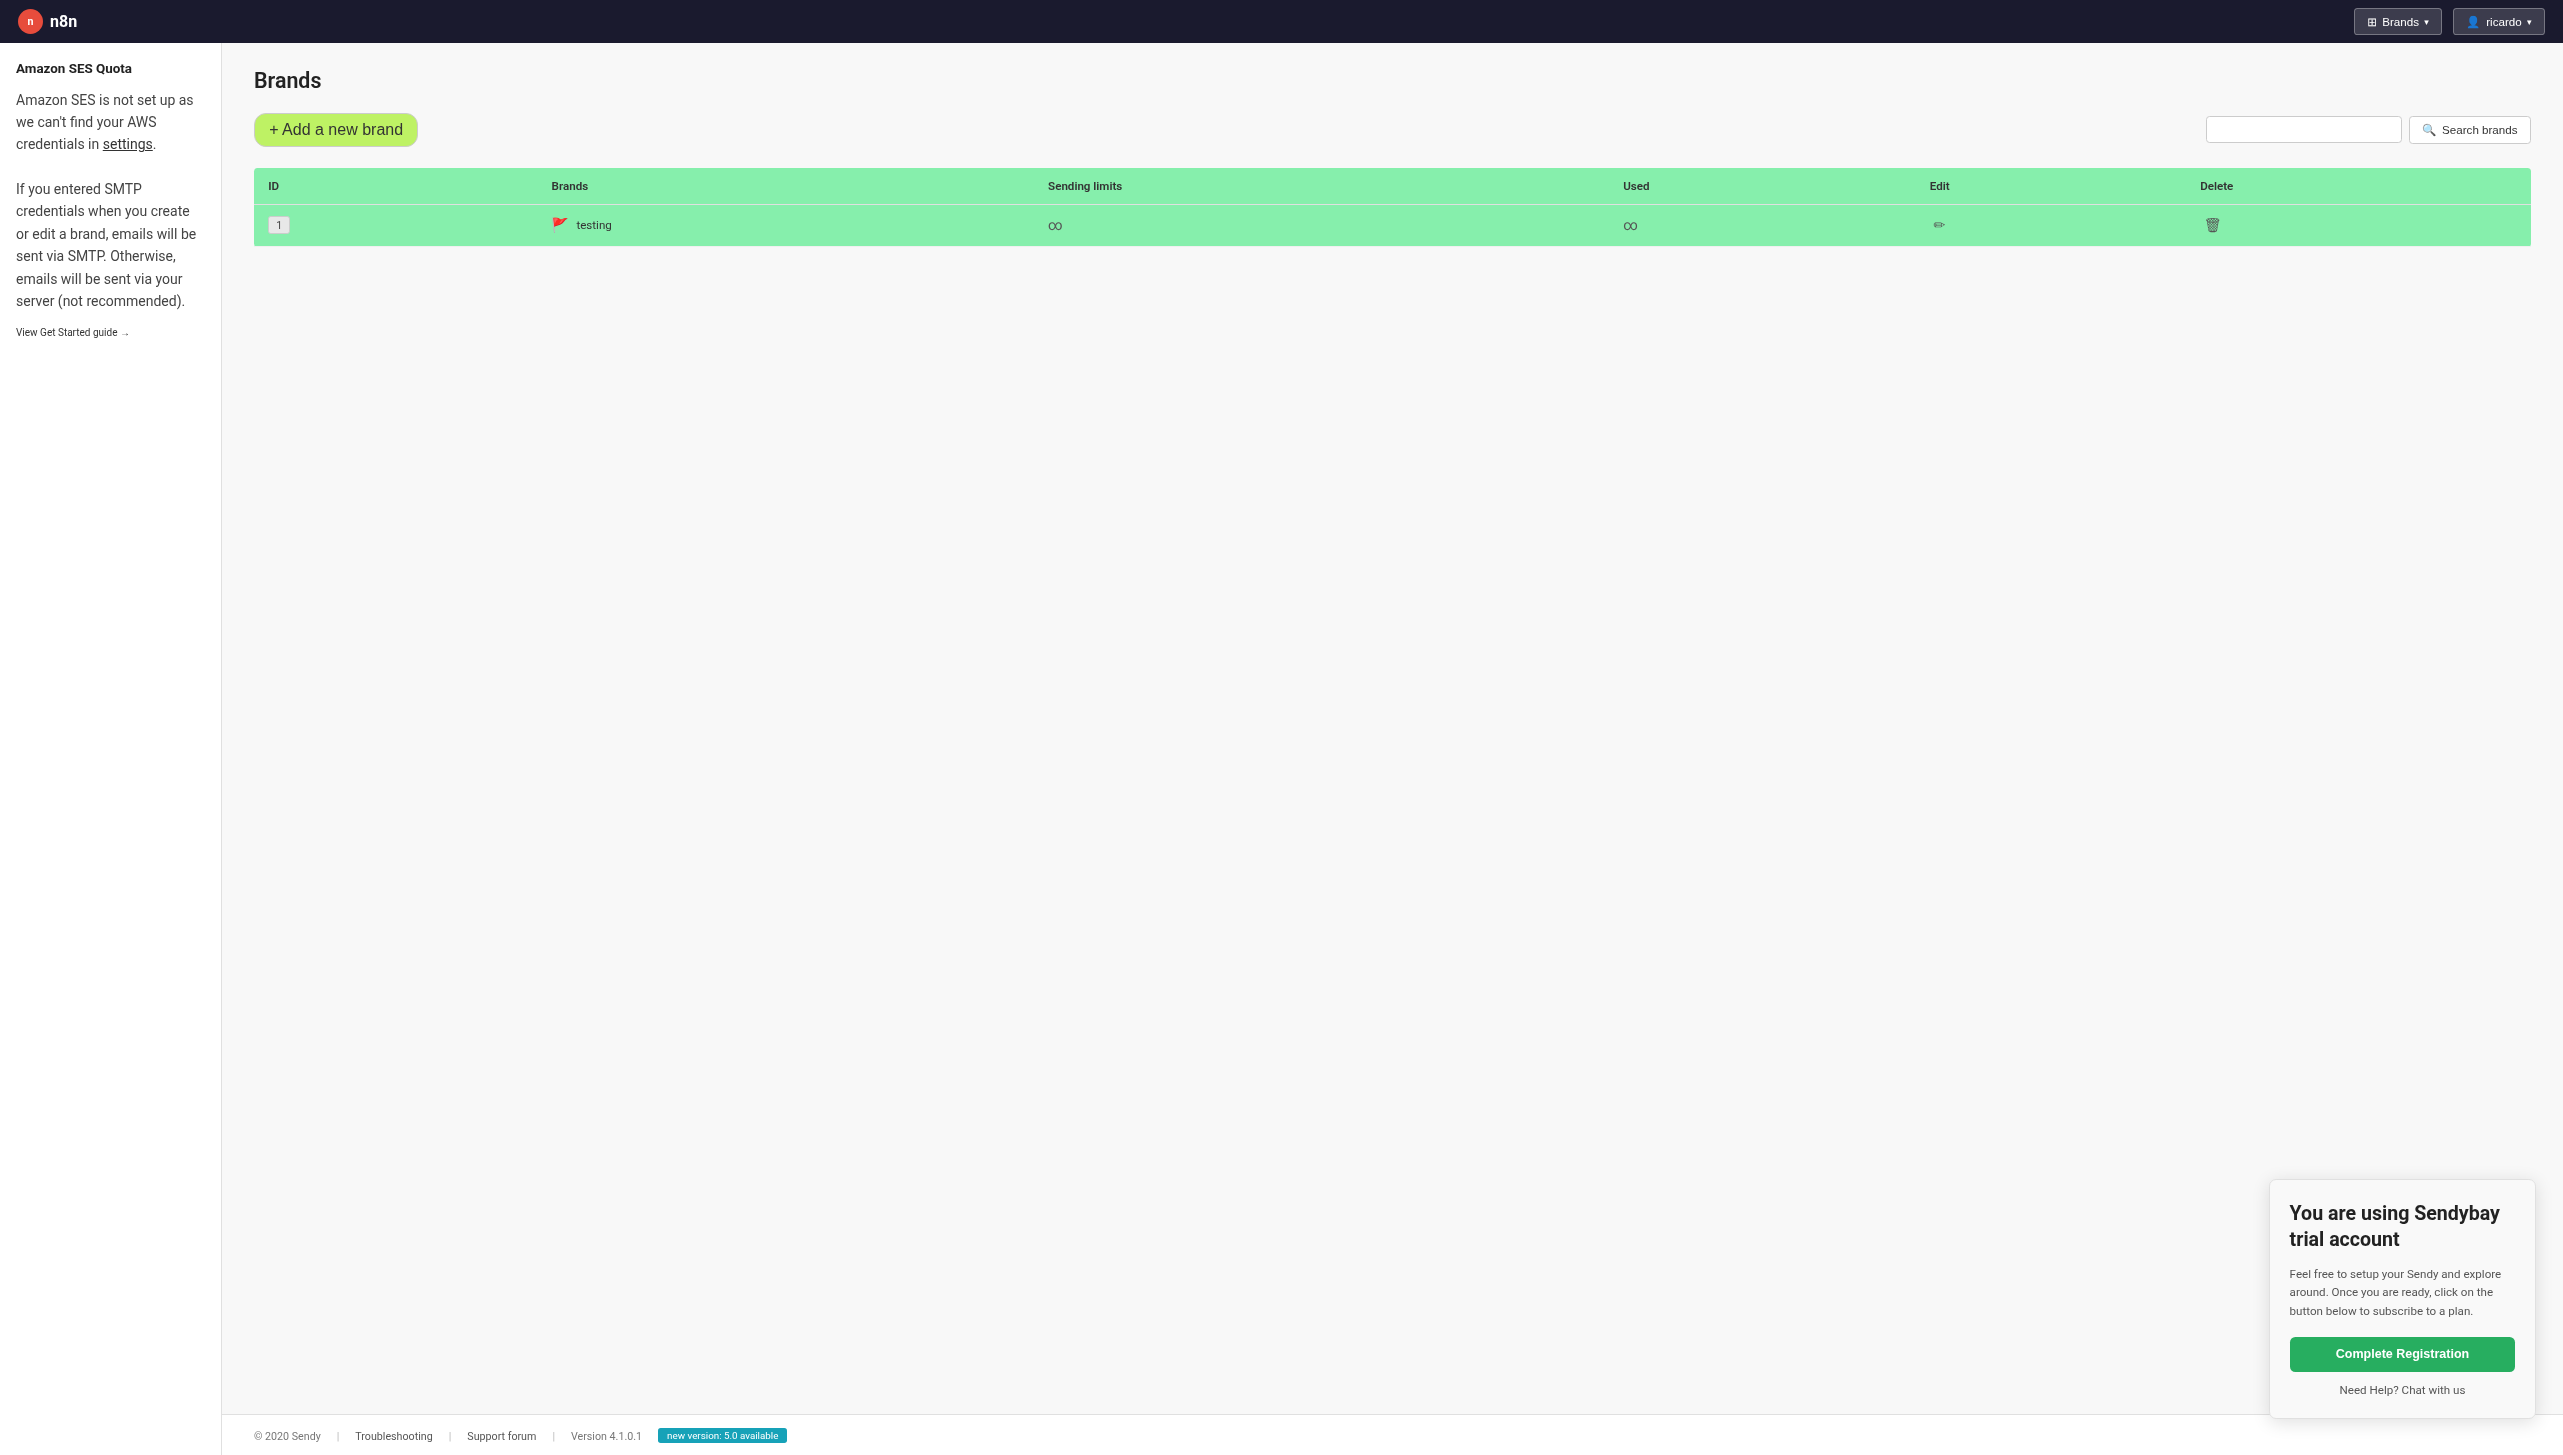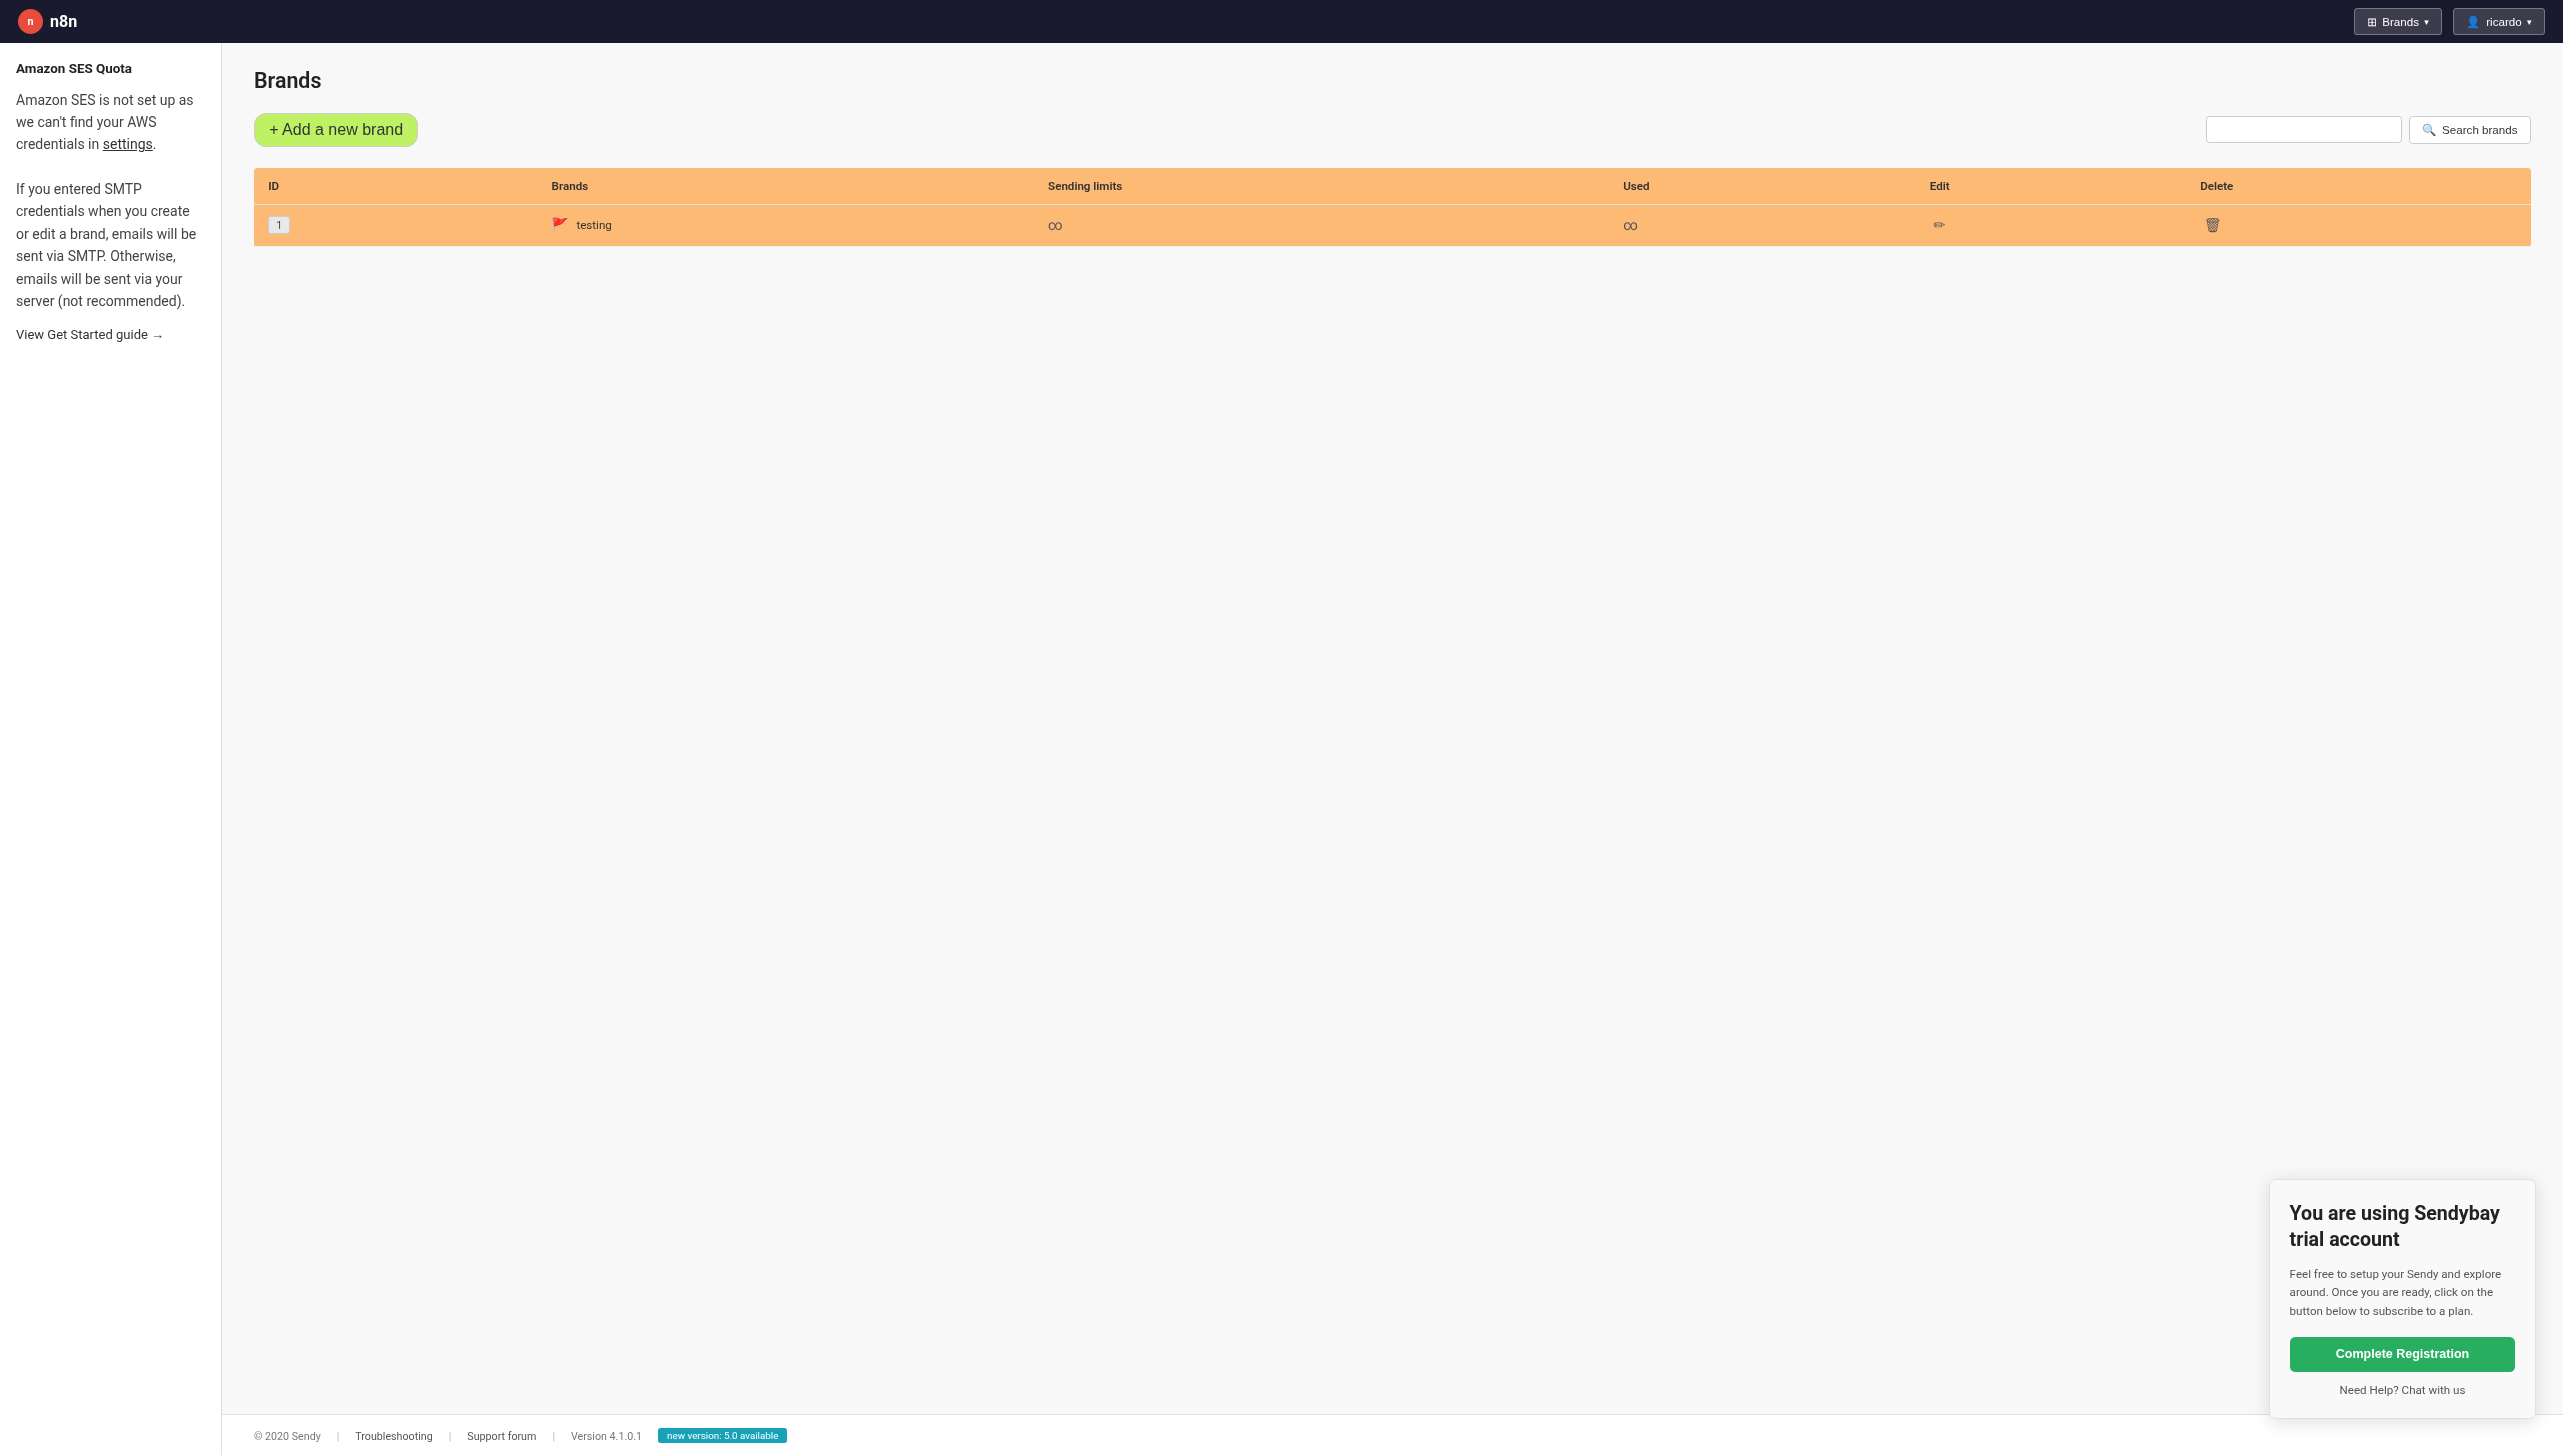--- a/index.html
+++ b/index.html
@@ -74,21 +74,21 @@
     }
     .sidebar-body {
       font-size: 14px;
       line-height: 1.6;
       color: #444;
     }
     .sidebar-body a { color: #333; text-decoration: underline; }
     .sidebar-link {
       display: inline-block;
       margin-top: 14.2px;
-      font-size: 13px;
+      font-size: 10px;
       color: #333;
       text-decoration: none;
       cursor: pointer;
     }
 
     
     .main-content {
       flex: 1;
       padding: 25px 32px;
       background: #f8f8f8;
@@ -142,21 +142,21 @@
       font-size: 11.6px;
       display: flex;
       align-items: center;
       gap: 5.3px;
     }
 
     
     .brands-table {
       width: 100%;
       border-collapse: collapse;
-      background: #fdba74;
+      background: #86efac;
       border-radius: 3.6px;
     }
     .brands-table th {
       text-align: left;
       padding: 10.7px 14.2px;
       border-bottom: 1.8px solid #e0e0e0;
       font-weight: 600;
       color: #333;
       font-size: 11.6px;
     }

